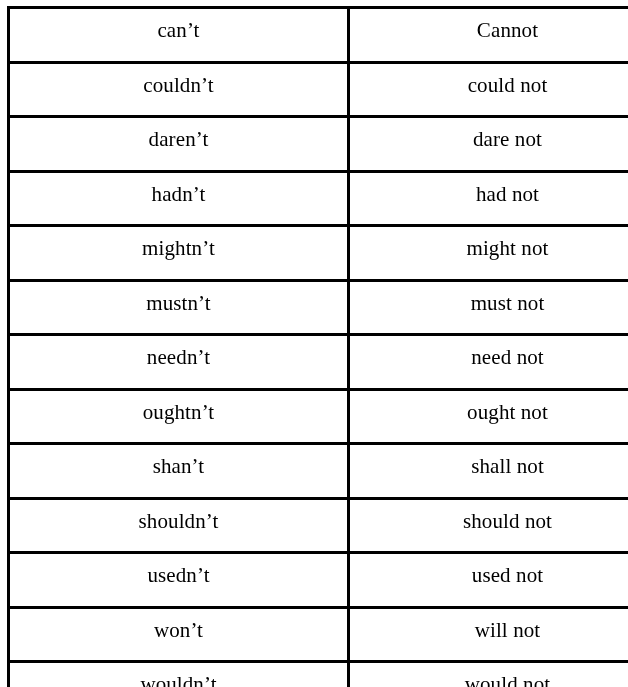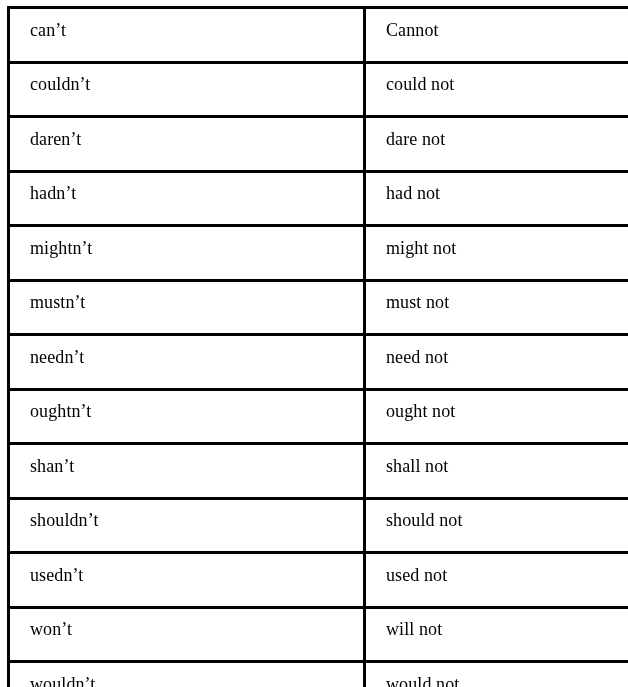--- a/index.html
+++ b/index.html
@@ -22,27 +22,28 @@
   }
   table.contractions {
     border-collapse: collapse;
     table-layout: fixed;
     width: 604px;
     border: 3px solid #000000;
   }
   table.contractions td {
     border: 3px solid #000000;
     height: 51.5px;
-    padding: 0 20px;
+    padding: 0 12px;
     vertical-align: middle;
-    font-size: 18px;
+    font-size: 21px;
     line-height: 1.1;
     letter-spacing: 0.1px;
     white-space: nowrap;
     overflow: hidden;
+    text-align: center;
   }
   td.col-contraction { width: 313px; }
   td.col-expansion  { width: 291px; }
   
   td span.cell-text {
     display: block;
     position: relative;
     top: -4px;
   }
 </style>

